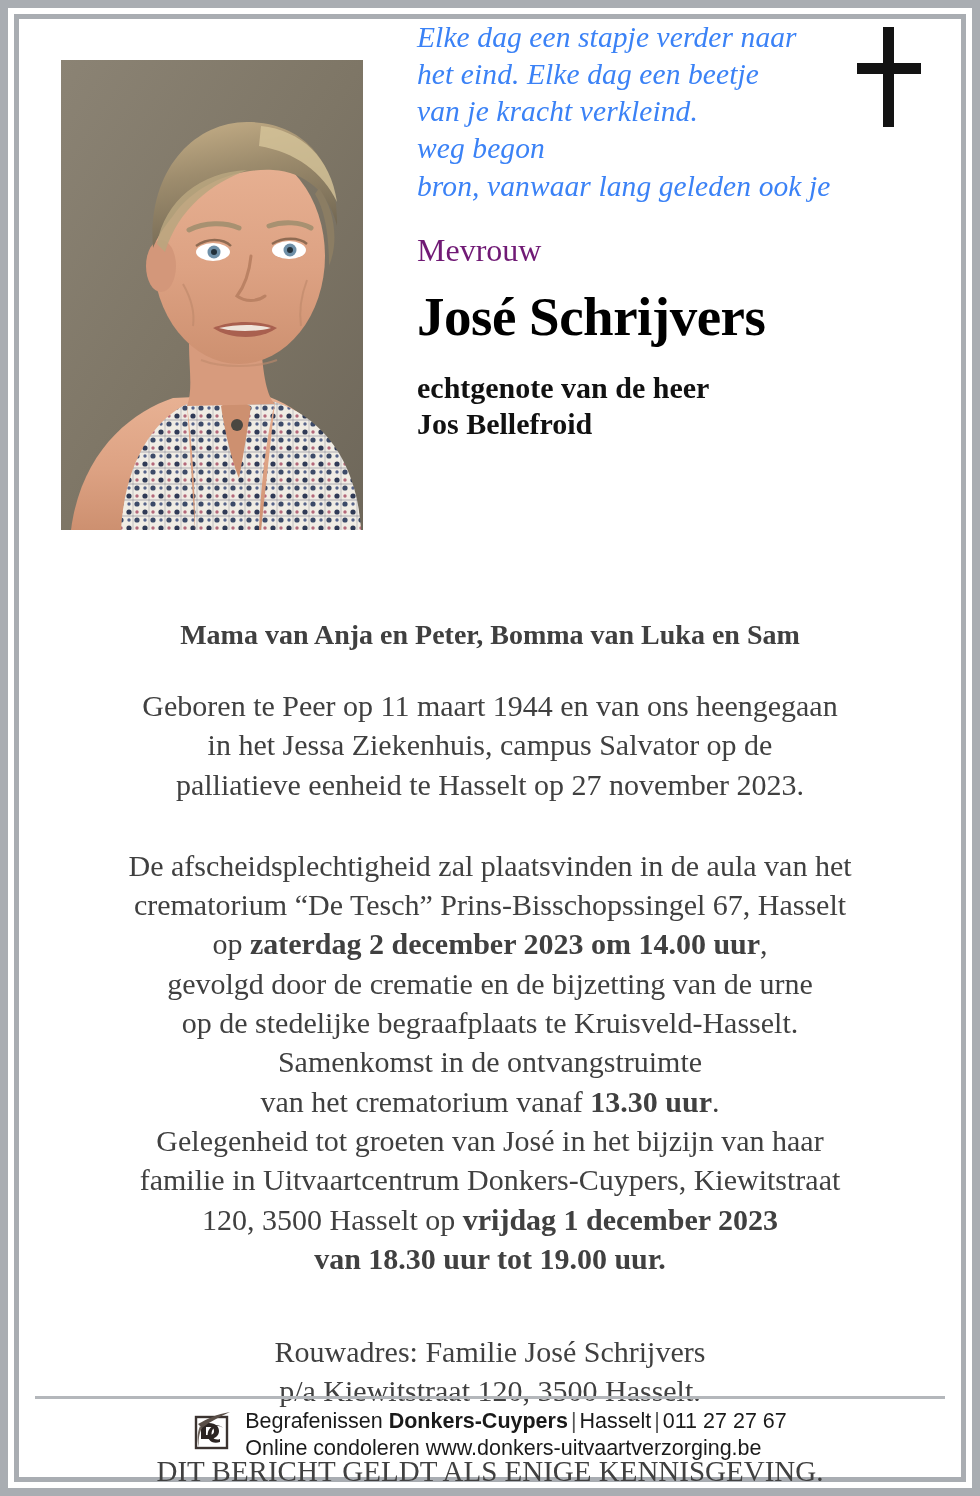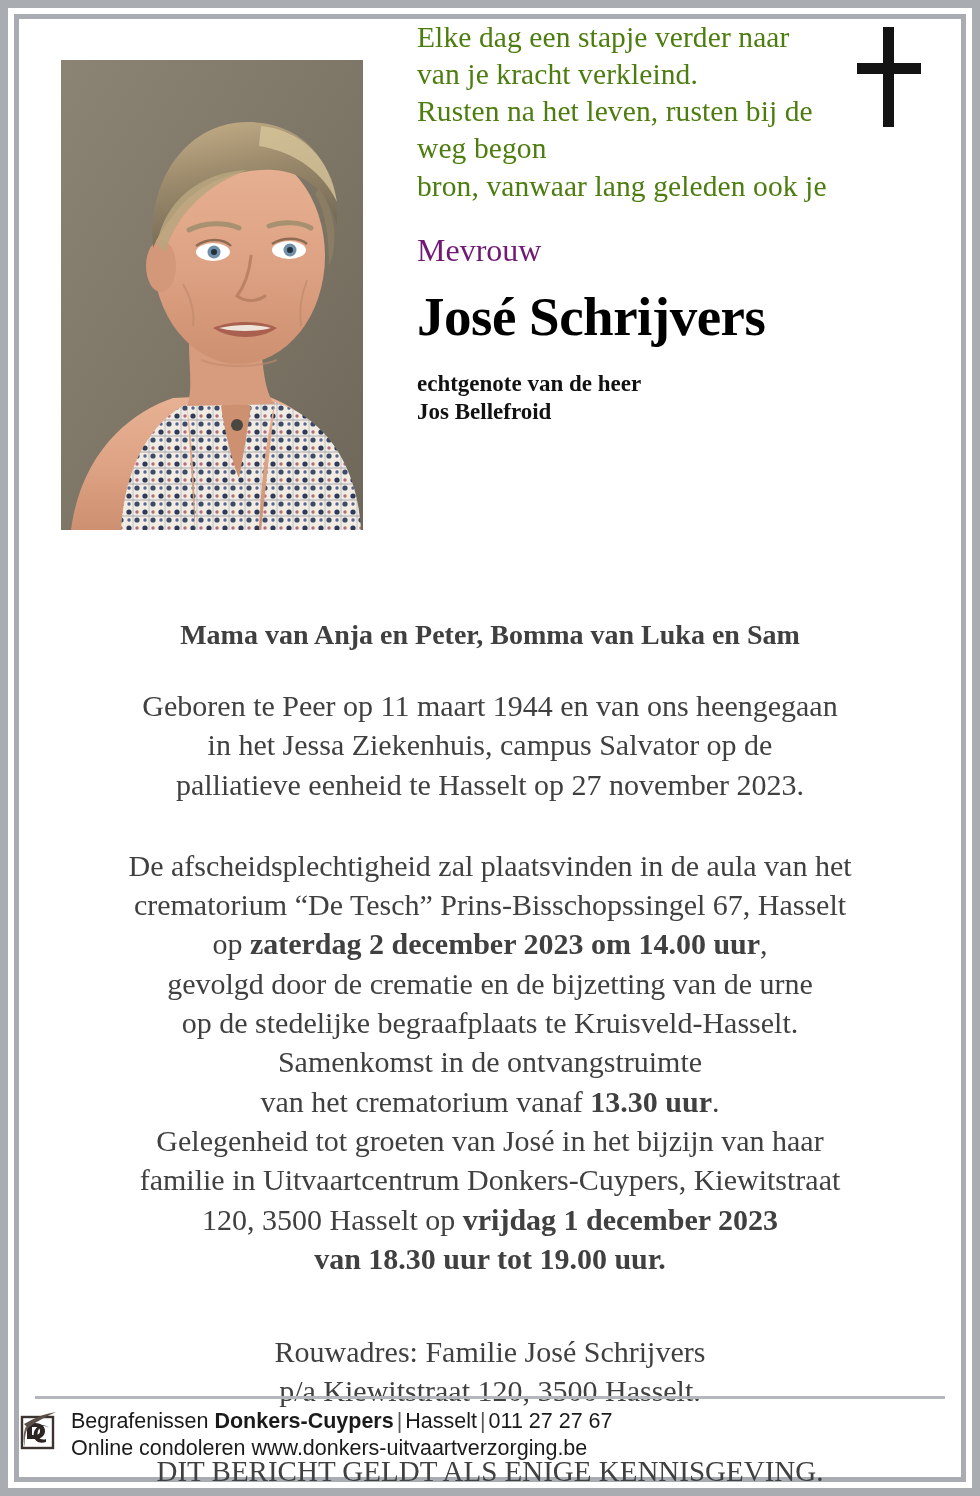--- a/index.html
+++ b/index.html
@@ -85,44 +85,45 @@
   }
 
   
   .head-text {
     position: absolute;
     left: 398px;
     top: 0px;
     right: 120px;
   }
   .quote {
+    font-style: italic;
     font-size: 29.5px;
     line-height: 1.26;
-    color: #4d7c0f;
+    color: #3b82f6;
     letter-spacing: 0.1px;
   }
   .quote div { white-space: nowrap; }
 
   .mevrouw {
     font-size: 32px;
     line-height: 1.2;
     color: #701a75;
     margin-top: 26px;
   }
   .name {
     font-weight: bold;
     font-size: 55px;
     line-height: 1.1;
     color: #000;
     margin-top: 18px;
     letter-spacing: -0.5px;
   }
   .spouse {
     font-weight: bold;
-    font-size: 23px;
+    font-size: 30px;
     line-height: 1.22;
     color: #111;
     margin-top: 22px;
   }
   .spouse .l2 { font-weight: bold; font-family: Liberation Serif, serif; }
 
   
   .body-block {
     text-align: center;
     color: #404040;
@@ -153,20 +154,21 @@
     bottom: 78px;
     height: 3px;
     background: #b4b7bb;
   }
   .footer {
     position: absolute;
     left: 0;
     right: 0;
     bottom: 14px;
     display: flex;
+    justify-content: center;
     align-items: flex-start;
     gap: 12px;
   }
   .logo {
     width: 40px;
     height: 40px;
     flex: none;
     margin-top: 3px;
   }
   .logo svg { display: block; width: 100%; height: 100%; }
@@ -263,22 +265,22 @@
       </div>
 
       <div class="cross">
         <div class="v"></div>
         <div class="h"></div>
       </div>
 
       <div class="head-text">
         <div class="quote">
           <div>Elke dag een stapje verder naar</div>
+          <div>het eind. Elke dag een beetje</div>
           <div>van je kracht verkleind.</div>
-          <div>Rusten na het leven, rusten bij de</div>
           <div>weg begon</div>
           <div>bron, vanwaar lang geleden ook je</div>
         </div>
         <div class="mevrouw">Mevrouw</div>
         <div class="name">José Schrijvers</div>
         <div class="spouse">
           <div class="l1">echtgenote van de heer</div>
           <div class="l2">Jos Bellefroid</div>
         </div>
       </div>

